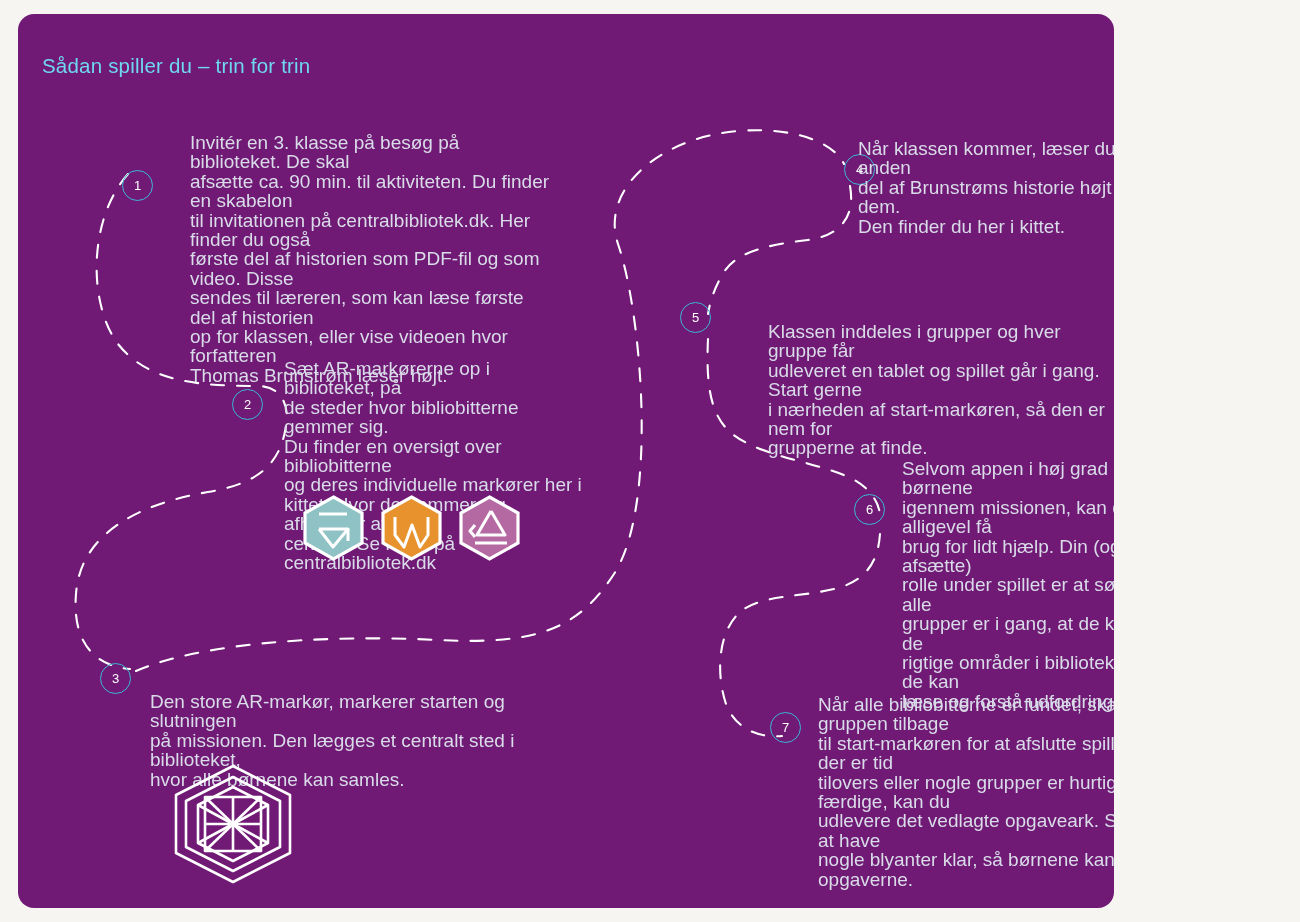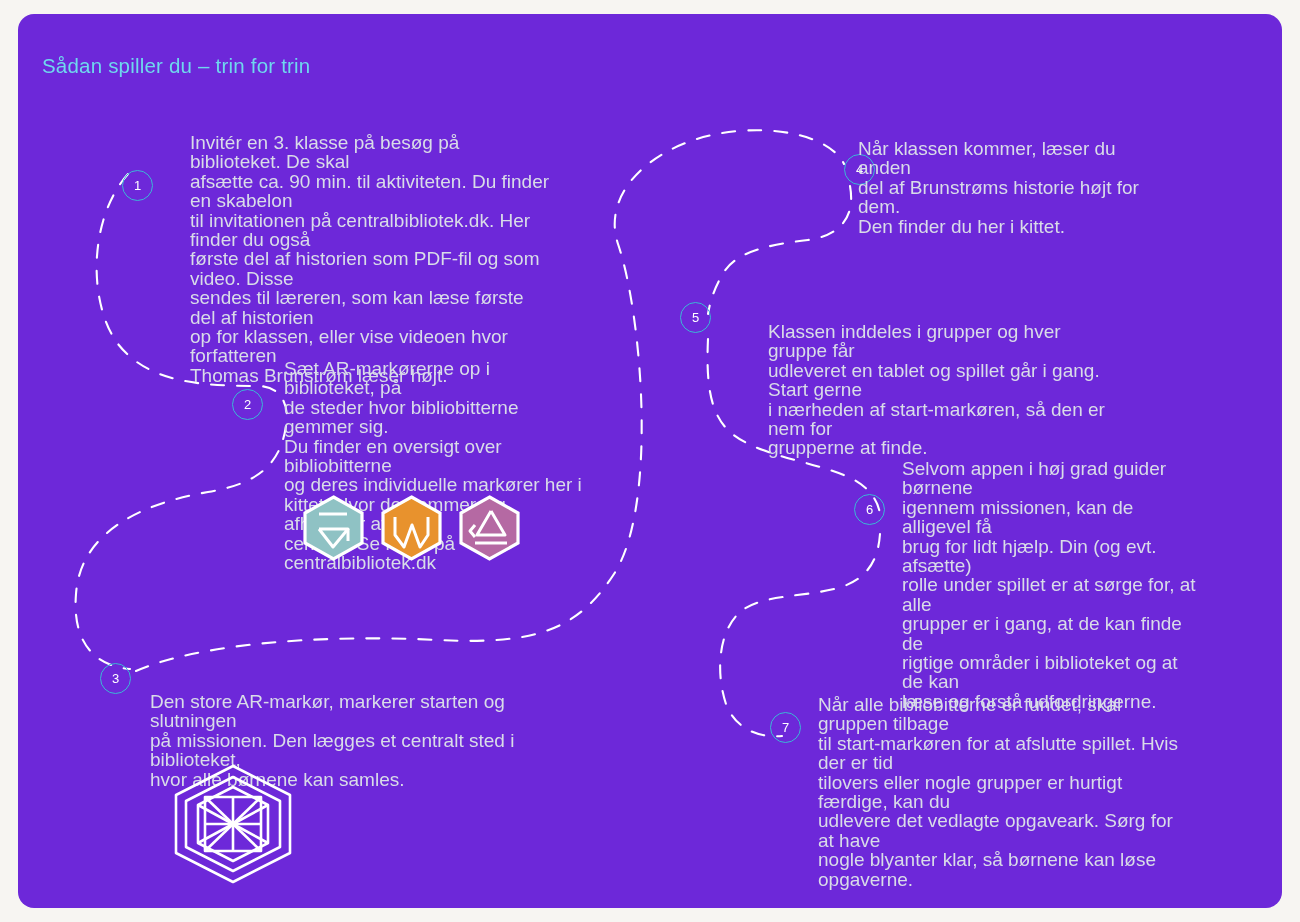--- a/index.html
+++ b/index.html
@@ -15,25 +15,26 @@
   }
   #stage {
     position: relative;
     width: 1300px;
     height: 922px;
   }
   #panel {
     position: absolute;
     left: 18px;
     top: 14px;
-    width: 1264px;
+    width: 1060px;
     height: 894px;
-    background: #6d28d9;
+    background: #701a75;
     border-radius: 16px;
     overflow: hidden;
+    padding-left: 36px;
   }
   #pathLayer {
     position: absolute;
     left: 0; top: 0;
     width: 1264px;
     height: 894px;
     pointer-events: none;
   }
   .title {
     position: absolute;

